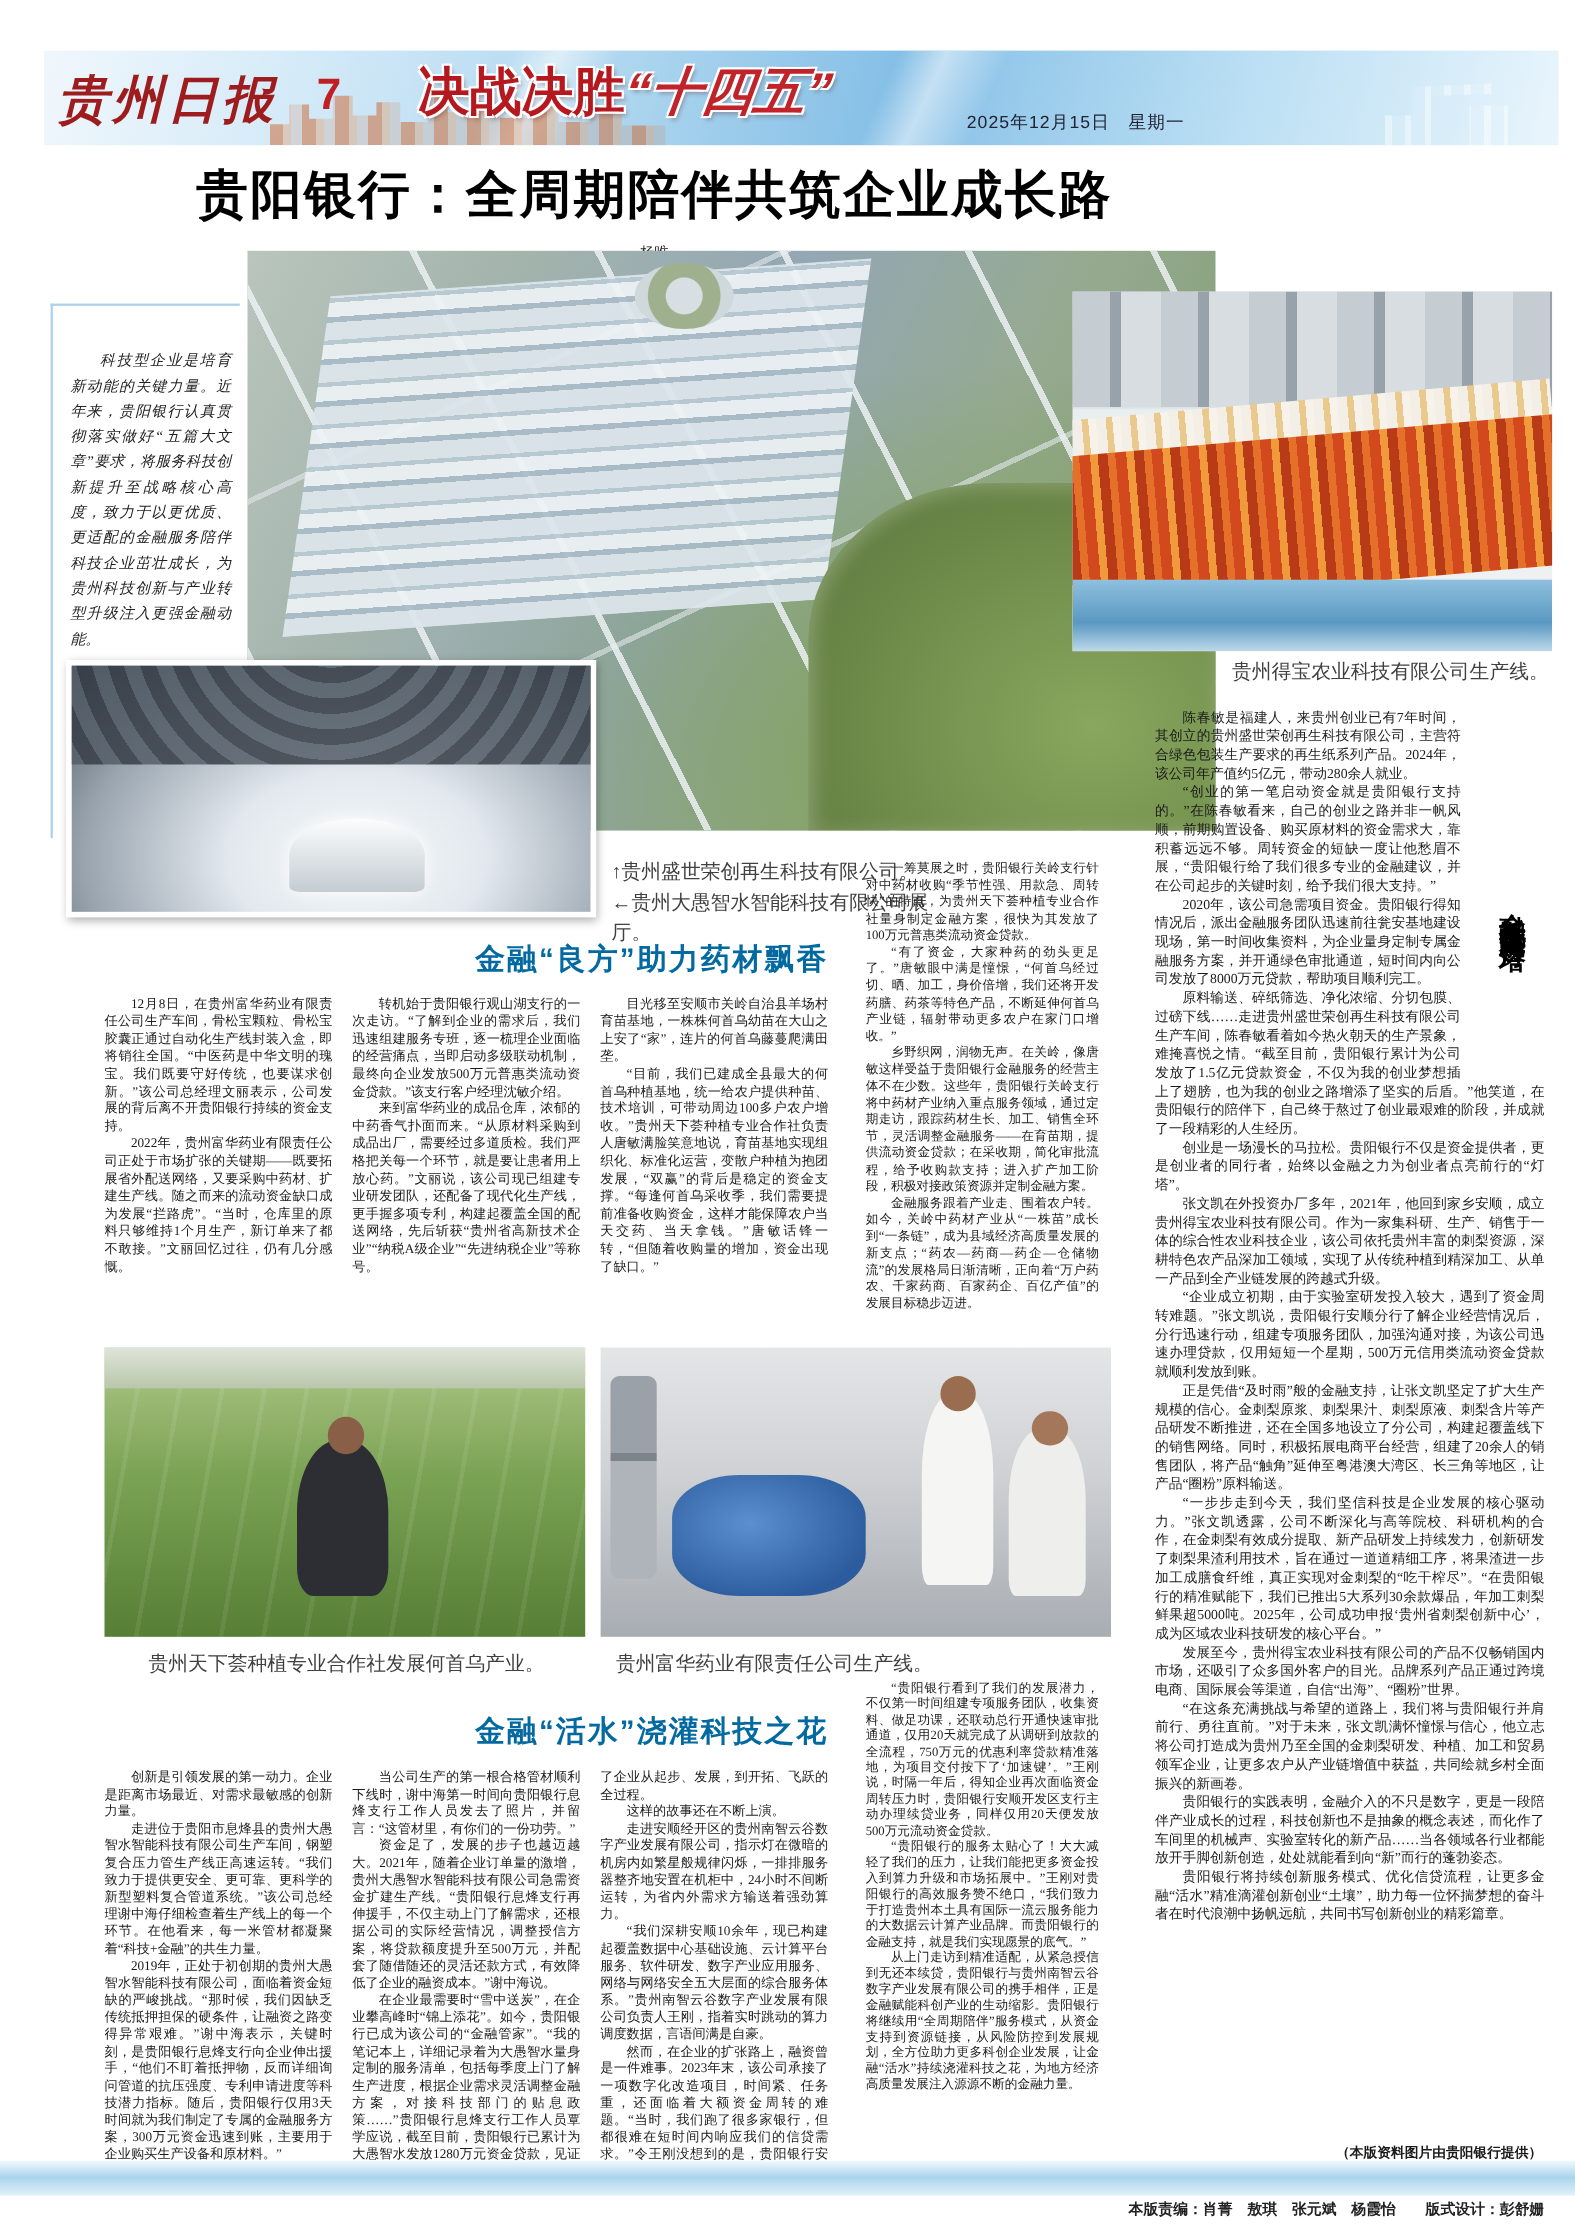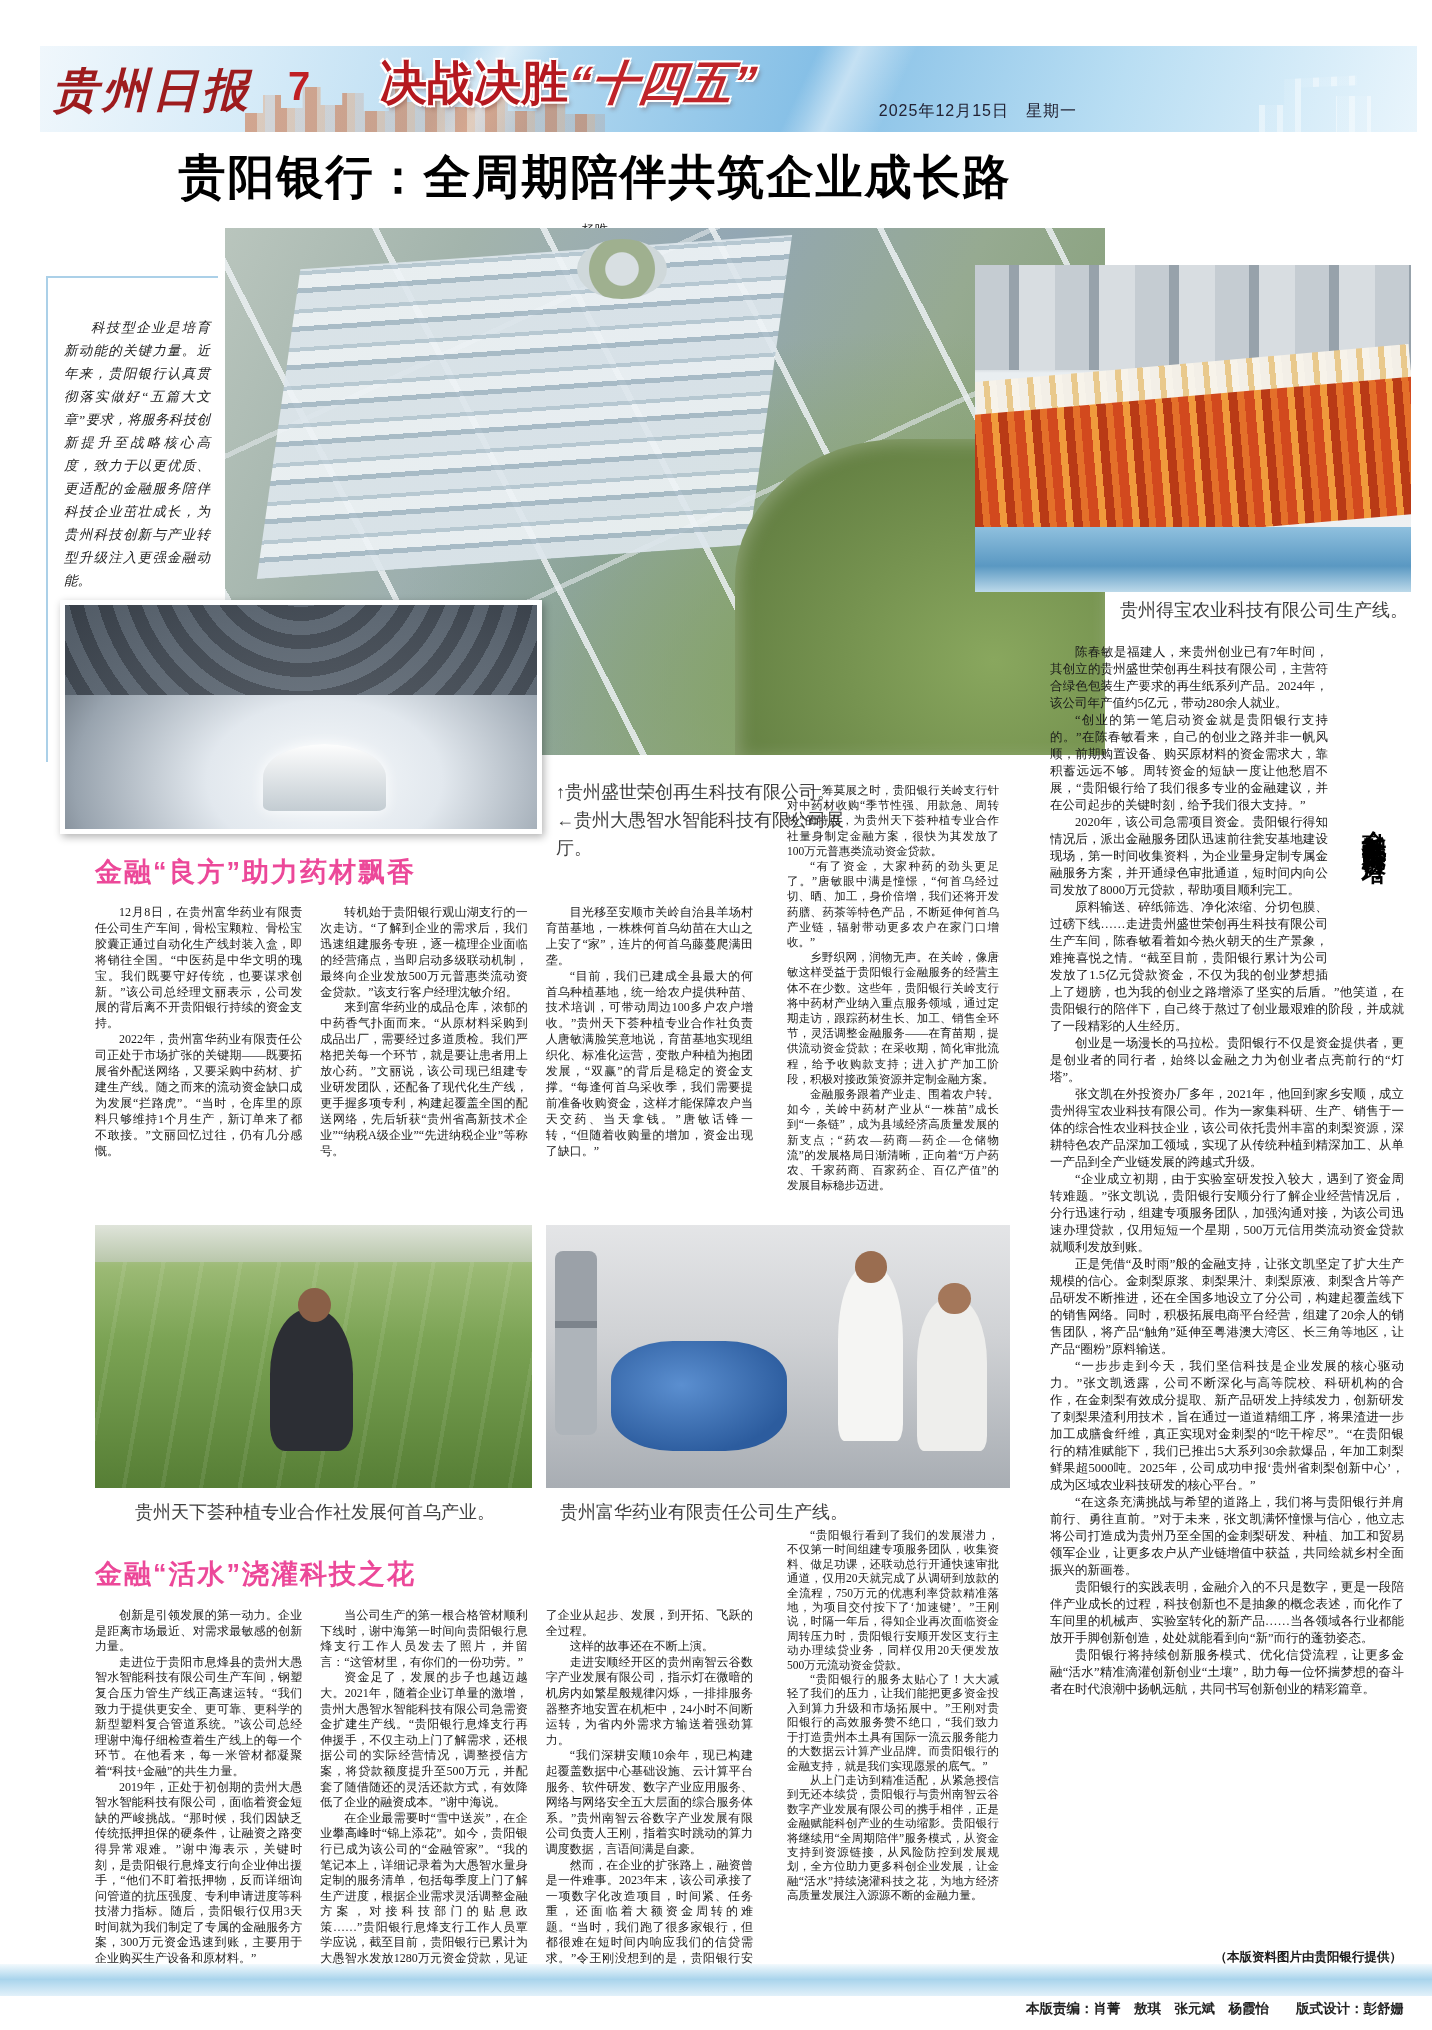--- a/index.html
+++ b/index.html
@@ -108,21 +108,21 @@
 
   
   .cap { position:absolute; font-size:18px; color:#404040; }
   .cap-bottles { left:1050px; top:598px; width:358px; text-align:right; }
   .cap-updown { left:556px; top:778px; width:320px; line-height:28px; }
   .cap-farmer { left:130px; top:1500px; width:370px; text-align:center; }
   .cap-workers { left:560px; top:1500px; width:330px; text-align:left; }
 
   
   .art-title { font-family:"Liberation Sans", sans-serif; font-weight:900; font-size:27px;
-    letter-spacing:2px; text-align:left; color:#ec4899; }
+    letter-spacing:2px; text-align:right; color:#0369a1; }
   .jp p { text-indent:2em; text-align:justify; }
 
   .article1 { position:absolute; left:95px; top:783px; width:935px; height:448px; display:flex; gap:34px; }
   .a1-left { width:658px; }
   .a1-left .art-title { margin-top:64px; height:50px; line-height:50px; }
   .a1-cols { margin-top:8px; height:318px; columns:3; column-gap:18px;
     font-size:12px; line-height:15.9px; overflow:hidden; }
   .a1-right { width:212px; height:448px; overflow:hidden; font-size:11.5px; line-height:15.2px; }
 
   .article2 { position:absolute; left:95px; top:1528px; width:935px; height:462px; display:flex; gap:34px; }
@@ -263,20 +263,21 @@
       <div class="vtitle">金融托举点亮前行『灯塔』</div>
       <p>陈春敏是福建人，来贵州创业已有7年时间，其创立的贵州盛世荣创再生科技有限公司，主营符合绿色包装生产要求的再生纸系列产品。2024年，该公司年产值约5亿元，带动280余人就业。</p>
       <p>“创业的第一笔启动资金就是贵阳银行支持的。”在陈春敏看来，自己的创业之路并非一帆风顺，前期购置设备、购买原材料的资金需求大，靠积蓄远远不够。周转资金的短缺一度让他愁眉不展，“贵阳银行给了我们很多专业的金融建议，并在公司起步的关键时刻，给予我们很大支持。”</p>
       <p>2020年，该公司急需项目资金。贵阳银行得知情况后，派出金融服务团队迅速前往瓮安基地建设现场，第一时间收集资料，为企业量身定制专属金融服务方案，并开通绿色审批通道，短时间内向公司发放了8000万元贷款，帮助项目顺利完工。</p>
       <p>原料输送、碎纸筛选、净化浓缩、分切包膜、过磅下线……走进贵州盛世荣创再生科技有限公司生产车间，陈春敏看着如今热火朝天的生产景象，难掩喜悦之情。“截至目前，贵阳银行累计为公司发放了1.5亿元贷款资金，不仅为我的创业梦想插上了翅膀，也为我的创业之路增添了坚实的后盾。”他笑道，在贵阳银行的陪伴下，自己终于熬过了创业最艰难的阶段，并成就了一段精彩的人生经历。</p>
       <p>创业是一场漫长的马拉松。贵阳银行不仅是资金提供者，更是创业者的同行者，始终以金融之力为创业者点亮前行的“灯塔”。</p>
       <p>张文凯在外投资办厂多年，2021年，他回到家乡安顺，成立贵州得宝农业科技有限公司。作为一家集科研、生产、销售于一体的综合性农业科技企业，该公司依托贵州丰富的刺梨资源，深耕特色农产品深加工领域，实现了从传统种植到精深加工、从单一产品到全产业链发展的跨越式升级。</p>
       <p>“企业成立初期，由于实验室研发投入较大，遇到了资金周转难题。”张文凯说，贵阳银行安顺分行了解企业经营情况后，分行迅速行动，组建专项服务团队，加强沟通对接，为该公司迅速办理贷款，仅用短短一个星期，500万元信用类流动资金贷款就顺利发放到账。</p>
       <p>正是凭借“及时雨”般的金融支持，让张文凯坚定了扩大生产规模的信心。金刺梨原浆、刺梨果汁、刺梨原液、刺梨含片等产品研发不断推进，还在全国多地设立了分公司，构建起覆盖线下的销售网络。同时，积极拓展电商平台经营，组建了20余人的销售团队，将产品“触角”延伸至粤港澳大湾区、长三角等地区，让产品“圈粉”原料输送。</p>
       <p>“一步步走到今天，我们坚信科技是企业发展的核心驱动力。”张文凯透露，公司不断深化与高等院校、科研机构的合作，在金刺梨有效成分提取、新产品研发上持续发力，创新研发了刺梨果渣利用技术，旨在通过一道道精细工序，将果渣进一步加工成膳食纤维，真正实现对金刺梨的“吃干榨尽”。“在贵阳银行的精准赋能下，我们已推出5大系列30余款爆品，年加工刺梨鲜果超5000吨。2025年，公司成功申报‘贵州省刺梨创新中心’，成为区域农业科技研发的核心平台。”</p>
+      <p>发展至今，贵州得宝农业科技有限公司的产品不仅畅销国内市场，还吸引了众多国外客户的目光。品牌系列产品正通过跨境电商、国际展会等渠道，自信“出海”、“圈粉”世界。</p>
       <p>“在这条充满挑战与希望的道路上，我们将与贵阳银行并肩前行、勇往直前。”对于未来，张文凯满怀憧憬与信心，他立志将公司打造成为贵州乃至全国的金刺梨研发、种植、加工和贸易领军企业，让更多农户从产业链增值中获益，共同绘就乡村全面振兴的新画卷。</p>
       <p>贵阳银行的实践表明，金融介入的不只是数字，更是一段陪伴产业成长的过程，科技创新也不是抽象的概念表述，而化作了车间里的机械声、实验室转化的新产品……当各领域各行业都能放开手脚创新创造，处处就能看到向“新”而行的蓬勃姿态。</p>
       <p>贵阳银行将持续创新服务模式、优化信贷流程，让更多金融“活水”精准滴灌创新创业“土壤”，助力每一位怀揣梦想的奋斗者在时代浪潮中扬帆远航，共同书写创新创业的精彩篇章。</p>
     </div>
     <div class="a3-credit">（本版资料图片由贵阳银行提供）</div>
   </div>
 
   <div class="footer-band"></div>
   <div class="footer-credits">本版责编：肖菁　敖琪　张元斌　杨霞怡　　版式设计：彭舒姗</div>
 

